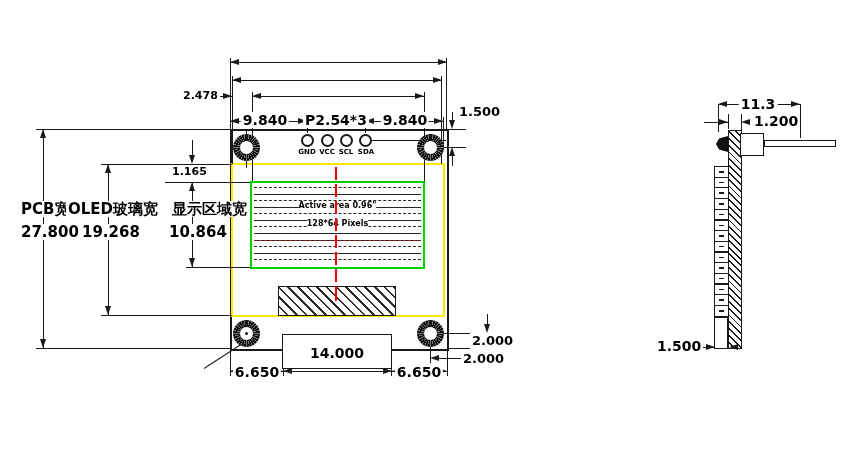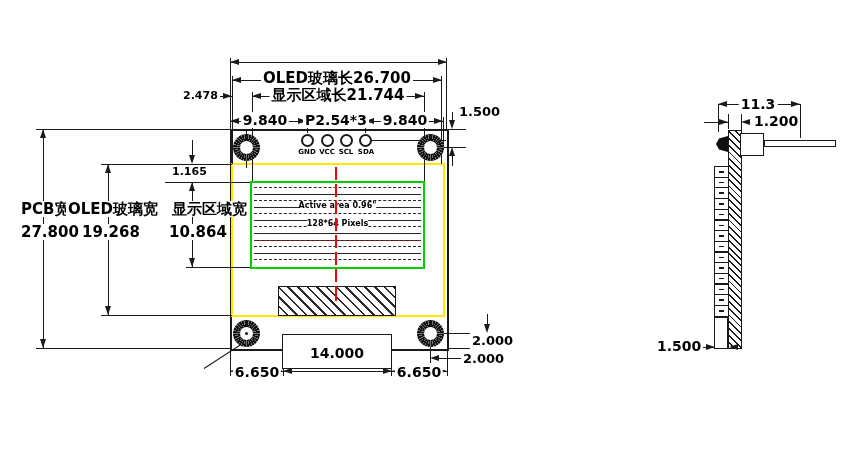--- a/index.html
+++ b/index.html
@@ -110,28 +110,26 @@
   <i class="ar l" style="left:230px;top:58.5px;"></i>
   <i class="ar r" style="left:438px;top:58.5px;"></i>
   <div class="vl" style="left:230px;top:58px;height:71px;"></div>
   <div class="vl" style="left:446px;top:58px;height:71px;"></div>
 
   <div class="hl" style="left:232px;top:80px;width:210px;"></div>
   <i class="ar l" style="left:232px;top:76.5px;"></i>
   <i class="ar r" style="left:433px;top:76.5px;"></i>
   <div class="vl" style="left:232px;top:76px;height:88px;"></div>
   <div class="vl" style="left:441px;top:76px;height:88px;"></div>
-  <span class="dim c" style="left:337px;top:70px;font-size:15px;">OLED玻璃长26.700</span>
 
   <div class="hl" style="left:252px;top:96px;width:172px;"></div>
   <i class="ar l" style="left:252px;top:92.5px;"></i>
   <i class="ar r" style="left:415px;top:92.5px;"></i>
   <div class="vl" style="left:252px;top:92px;height:90px;"></div>
   <div class="vl" style="left:424px;top:92px;height:90px;"></div>
-  <span class="dim c" style="left:338px;top:87px;font-size:15px;">显示区域长21.744</span>
 
   <div class="hl" style="left:214px;top:96px;width:18px;"></div>
   <i class="ar r" style="left:223px;top:92.5px;"></i>
   <span class="dim sm" style="left:181px;top:90px;">2.478</span>
 
   <div class="hl" style="left:230px;top:121px;width:213px;"></div>
   <i class="ar l" style="left:230px;top:117.5px;"></i>
   <i class="ar r" style="left:298px;top:117.5px;"></i>
   <i class="ar l" style="left:365px;top:117.5px;"></i>
   <i class="ar r" style="left:434px;top:117.5px;"></i>

